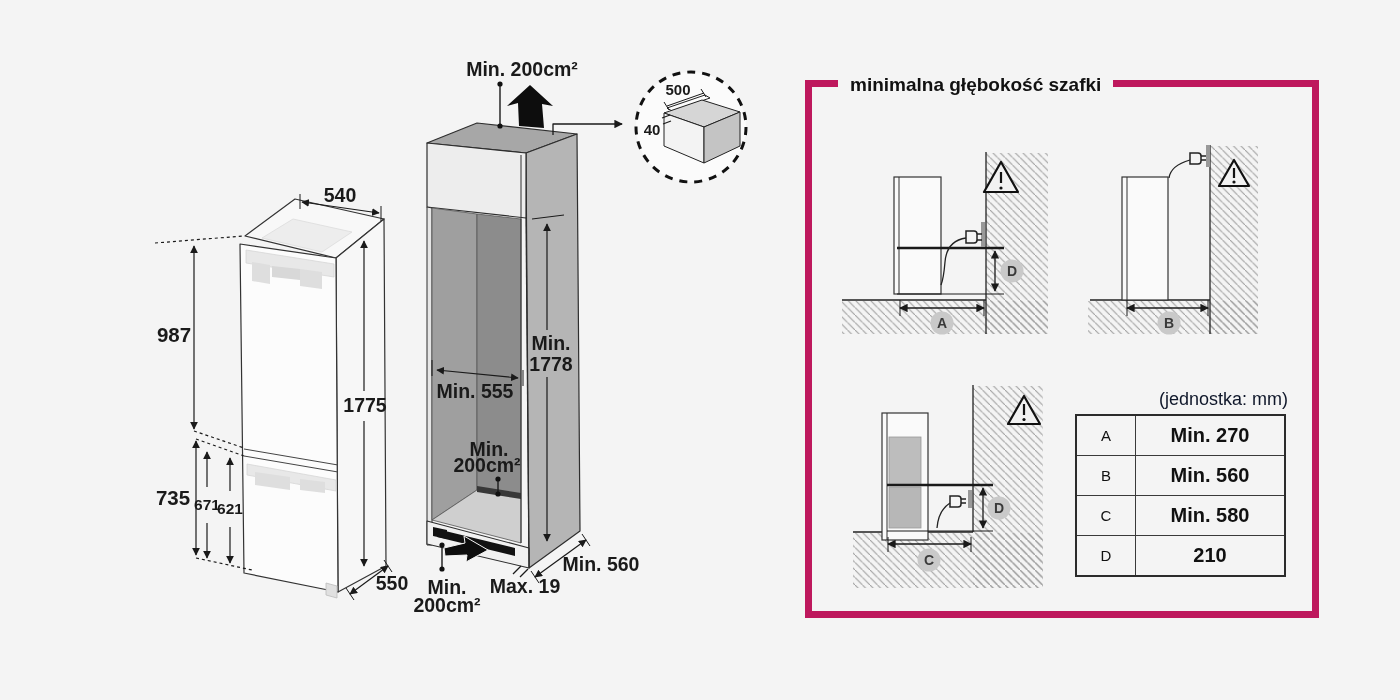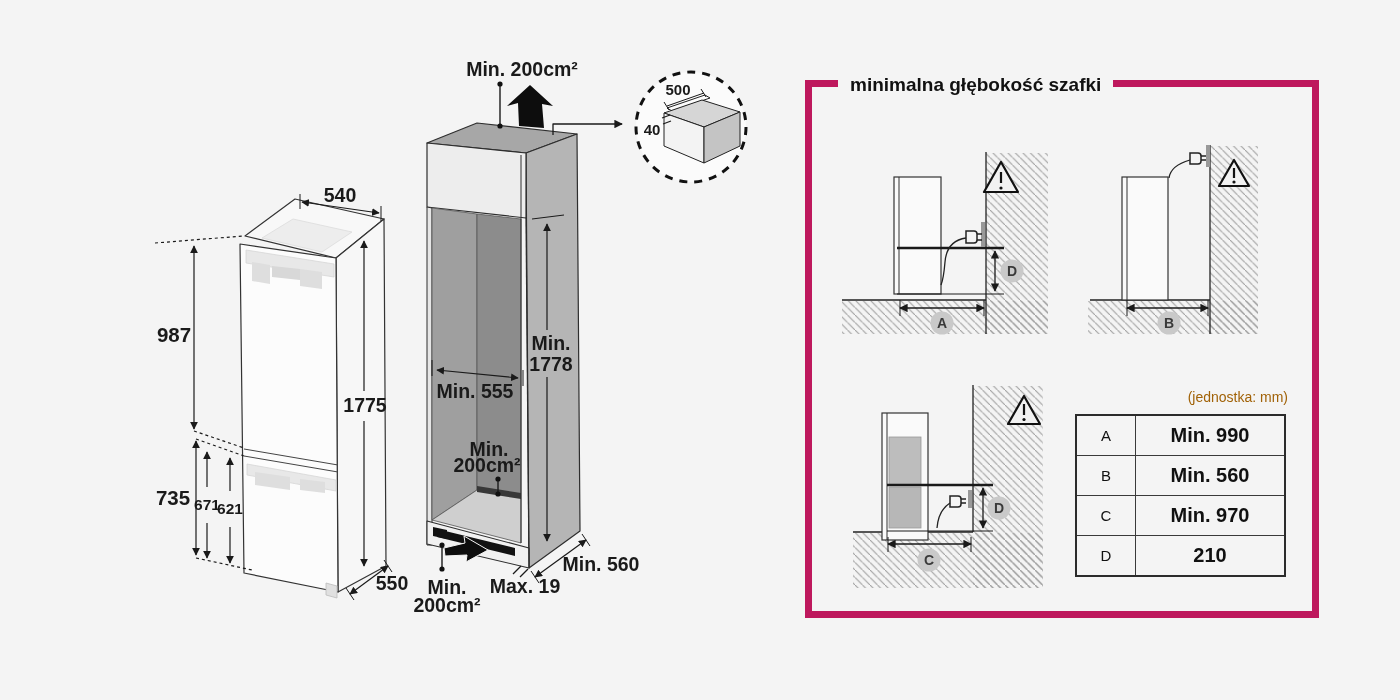--- a/index.html
+++ b/index.html
@@ -11,49 +11,49 @@
   .dim-lg{font:600 20.5px "Liberation Sans",sans-serif;fill:#1a1a1a;}
   .dim-sm{font:600 15.5px "Liberation Sans",sans-serif;fill:#1a1a1a;}
   .dim-xs{font:600 15px "Liberation Sans",sans-serif;fill:#1a1a1a;}
   .cl{font:700 14px "Liberation Sans",sans-serif;fill:#3a3a3a;}
   .mid{text-anchor:middle;}
   
   #panel{position:absolute;left:805px;top:80px;width:500px;height:524px;
          border:7px solid #be185d;z-index:1;}
   #panel-title{position:absolute;left:26px;top:-13px;background:#f4f4f4;
          padding:0 12px;font-size:19px;font-weight:600;color:#111;white-space:nowrap;}
-  #unit-note{position:absolute;right:24px;top:302px;font-size:14px;color:#a16207;}
+  #unit-note{position:absolute;right:24px;top:302px;font-size:18px;color:#0f172a;}
   #spec-table{position:absolute;left:263px;top:327px;width:207px;
          border:2px solid #2b2b2b;display:flex;flex-direction:column;z-index:3;}
   .tr{display:flex;height:39px;border-top:1px solid #3a3a3a;}
   .tr:first-child{border-top:none;}
   .td{display:flex;align-items:center;justify-content:center;}
   .td.key{width:58px;border-right:1px solid #3a3a3a;font-size:15px;color:#111;}
   .td.val{flex:1;font-size:20px;font-weight:600;color:#111;}
 </style>
 </head>
 <body>
 
 <div id="page">
 
   <div id="panel">
     <span id="panel-title">minimalna głębokość szafki</span>
     <span id="unit-note">(jednostka: mm)</span>
     <div id="spec-table">
       <div class="tr">
         <div class="td key">A</div>
-        <div class="td val">Min. 990</div>
+        <div class="td val">Min. 270</div>
       </div>
       <div class="tr">
         <div class="td key">B</div>
         <div class="td val">Min. 560</div>
       </div>
       <div class="tr">
         <div class="td key">C</div>
-        <div class="td val">Min. 970</div>
+        <div class="td val">Min. 580</div>
       </div>
       <div class="tr">
         <div class="td key">D</div>
         <div class="td val">210</div>
       </div>
     </div>
   </div>
 
   <svg id="art" width="1400" height="700" viewBox="0 0 1400 700">
     <defs>

